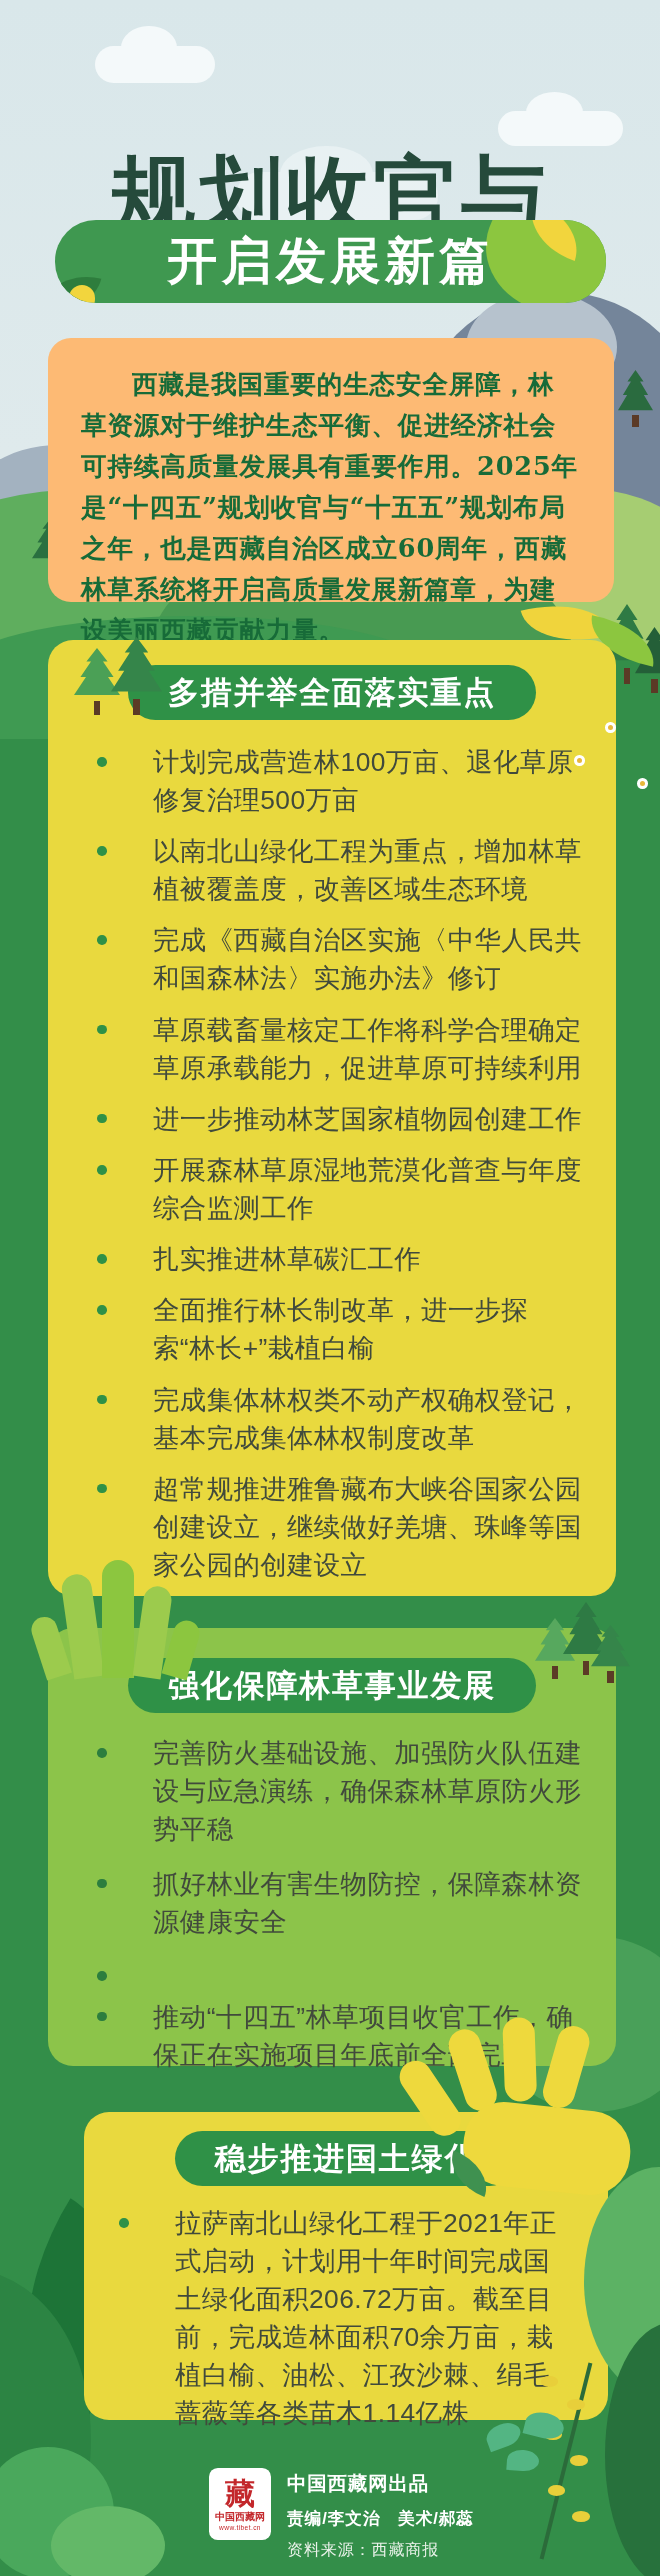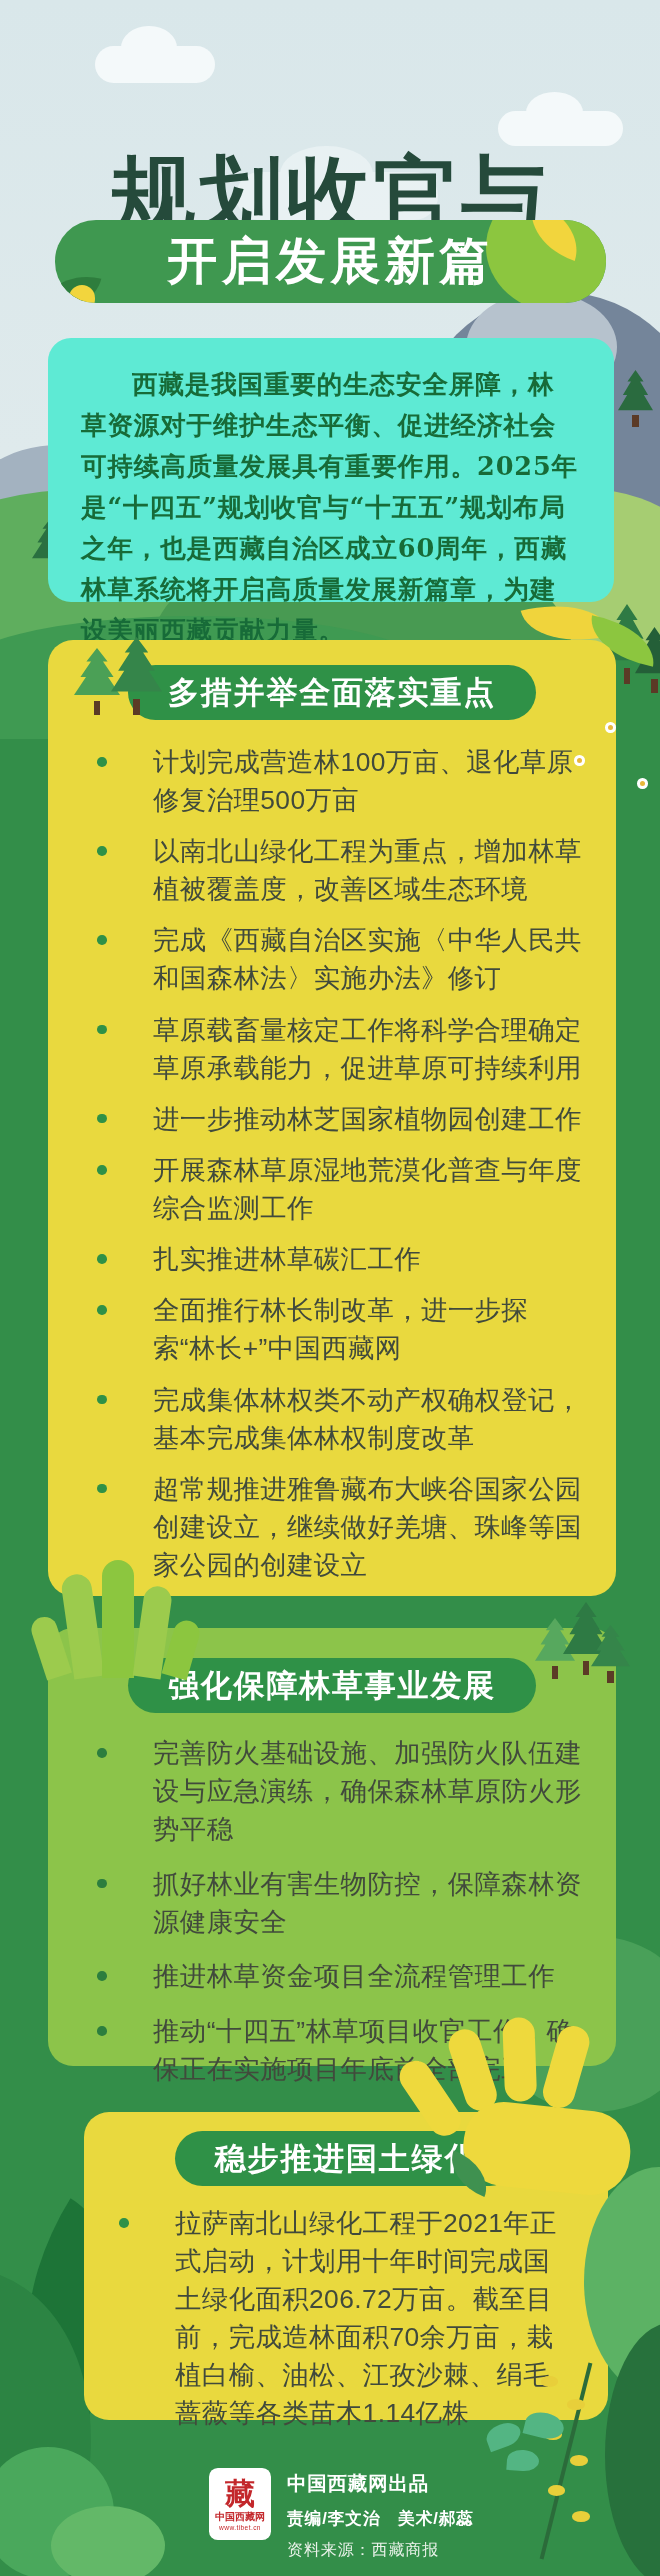--- a/index.html
+++ b/index.html
@@ -36,21 +36,21 @@
   .banner .leaf-y{position:absolute;right:23px;top:-10.6px;width:58px;height:44px;
     background:#f2d53d;border-radius:0 100% 0 100%;transform:rotate(18deg);}
   .banner .fold-l{position:absolute;left:-8.8px;bottom:-10.6px;width:51px;height:42px;
     background:#2e7d3d;border-radius:100% 0 100% 0;transform:rotate(14deg);}
   .banner .dot-y{position:absolute;left:14px;bottom:-8.8px;width:26.4px;height:26.4px;
     background:#f2d53d;border-radius:50%;}
   .banner-text{position:relative;color:#ffffff;font-size:50px;font-weight:900;letter-spacing:4.4px;}
   
   .intro-card{
     position:absolute;left:48px;top:338px;width:566px;height:264px;
-    background:#5eead4;border-radius:23px;box-sizing:border-box;
+    background:#fdba74;border-radius:23px;box-sizing:border-box;
     padding:26.4px 35px 0 33px;
   }
   .intro-card p{
     margin:0;text-indent:2em;color:#176b38;font-size:25.5px;line-height:41px;
     font-weight:700;font-family:"DejaVu Serif","Liberation Serif",serif;
     letter-spacing:0.9px;
   }
   
   .card{position:absolute;box-sizing:border-box;border-radius:25px;}
   .card.yellow{background:#e9d93e;}
@@ -205,21 +205,21 @@
       <li>
           <span class="dot"></span>
           <span class="btxt">开展森林草原湿地荒漠化普查与年度综合监测工作</span>
         </li>
       <li>
           <span class="dot"></span>
           <span class="btxt">扎实推进林草碳汇工作</span>
         </li>
       <li>
           <span class="dot"></span>
-          <span class="btxt">全面推行林长制改革，进一步探索“林长+”中国西藏网</span>
+          <span class="btxt">全面推行林长制改革，进一步探索“林长+”栽植白榆</span>
         </li>
       <li>
           <span class="dot"></span>
           <span class="btxt">完成集体林权类不动产权确权登记，基本完成集体林权制度改革</span>
         </li>
       <li>
           <span class="dot"></span>
           <span class="btxt">超常规推进雅鲁藏布大峡谷国家公园创建设立，继续做好羌塘、珠峰等国家公园的创建设立</span>
         </li>
     </ul>
@@ -235,21 +235,20 @@
       <li>
           <span class="dot"></span>
           <span class="btxt">完善防火基础设施、加强防火队伍建设与应急演练，确保森林草原防火形势平稳</span>
         </li>
       <li>
           <span class="dot"></span>
           <span class="btxt">抓好林业有害生物防控，保障森林资源健康安全</span>
         </li>
       <li>
           <span class="dot"></span>
-          <span class="btxt">推进林草资金项目全流程管理工作</span>
         </li>
       <li>
           <span class="dot"></span>
           <span class="btxt">推动“十四五”林草项目收官工作，确保正在实施项目年底前全部完工</span>
         </li>
     </ul>
   </div>
 
   <div class="card yellow card3">
     <div class="pill">

